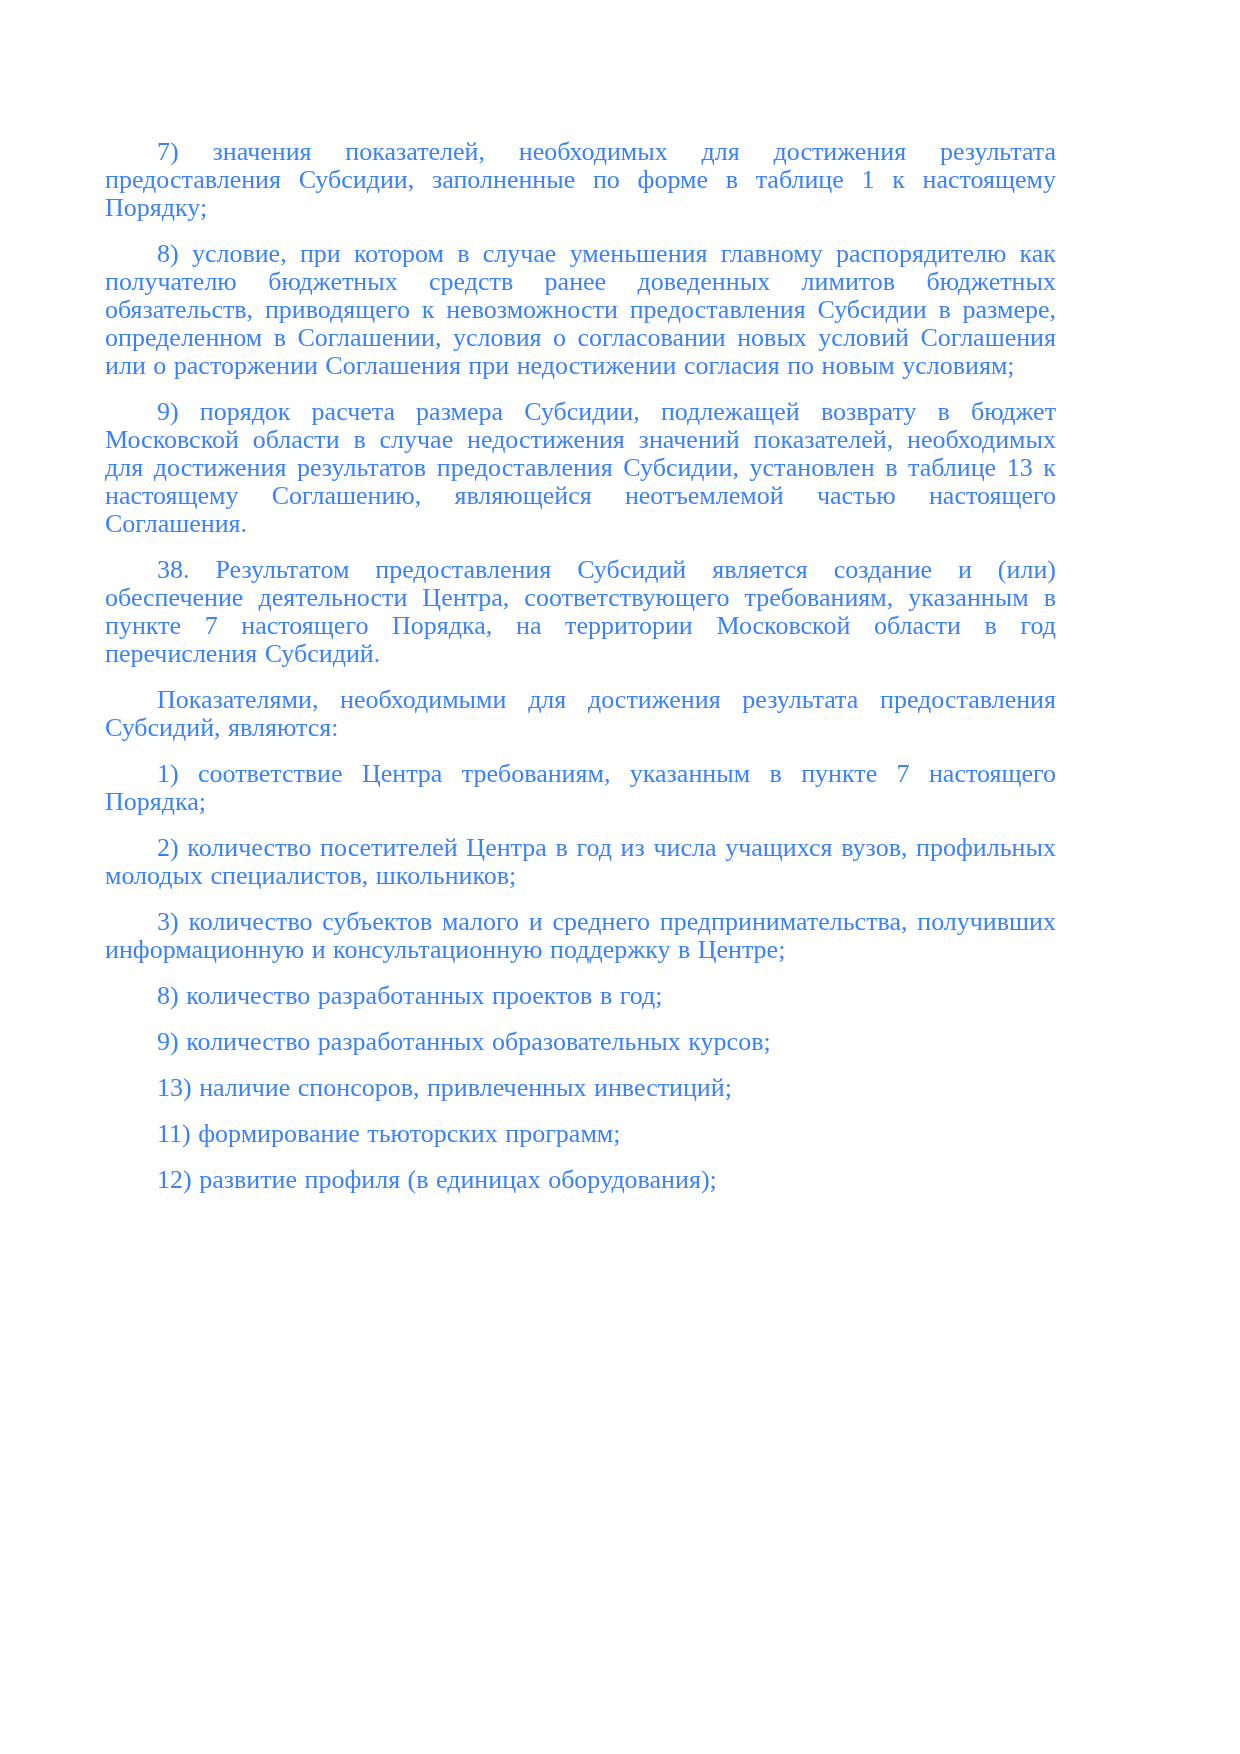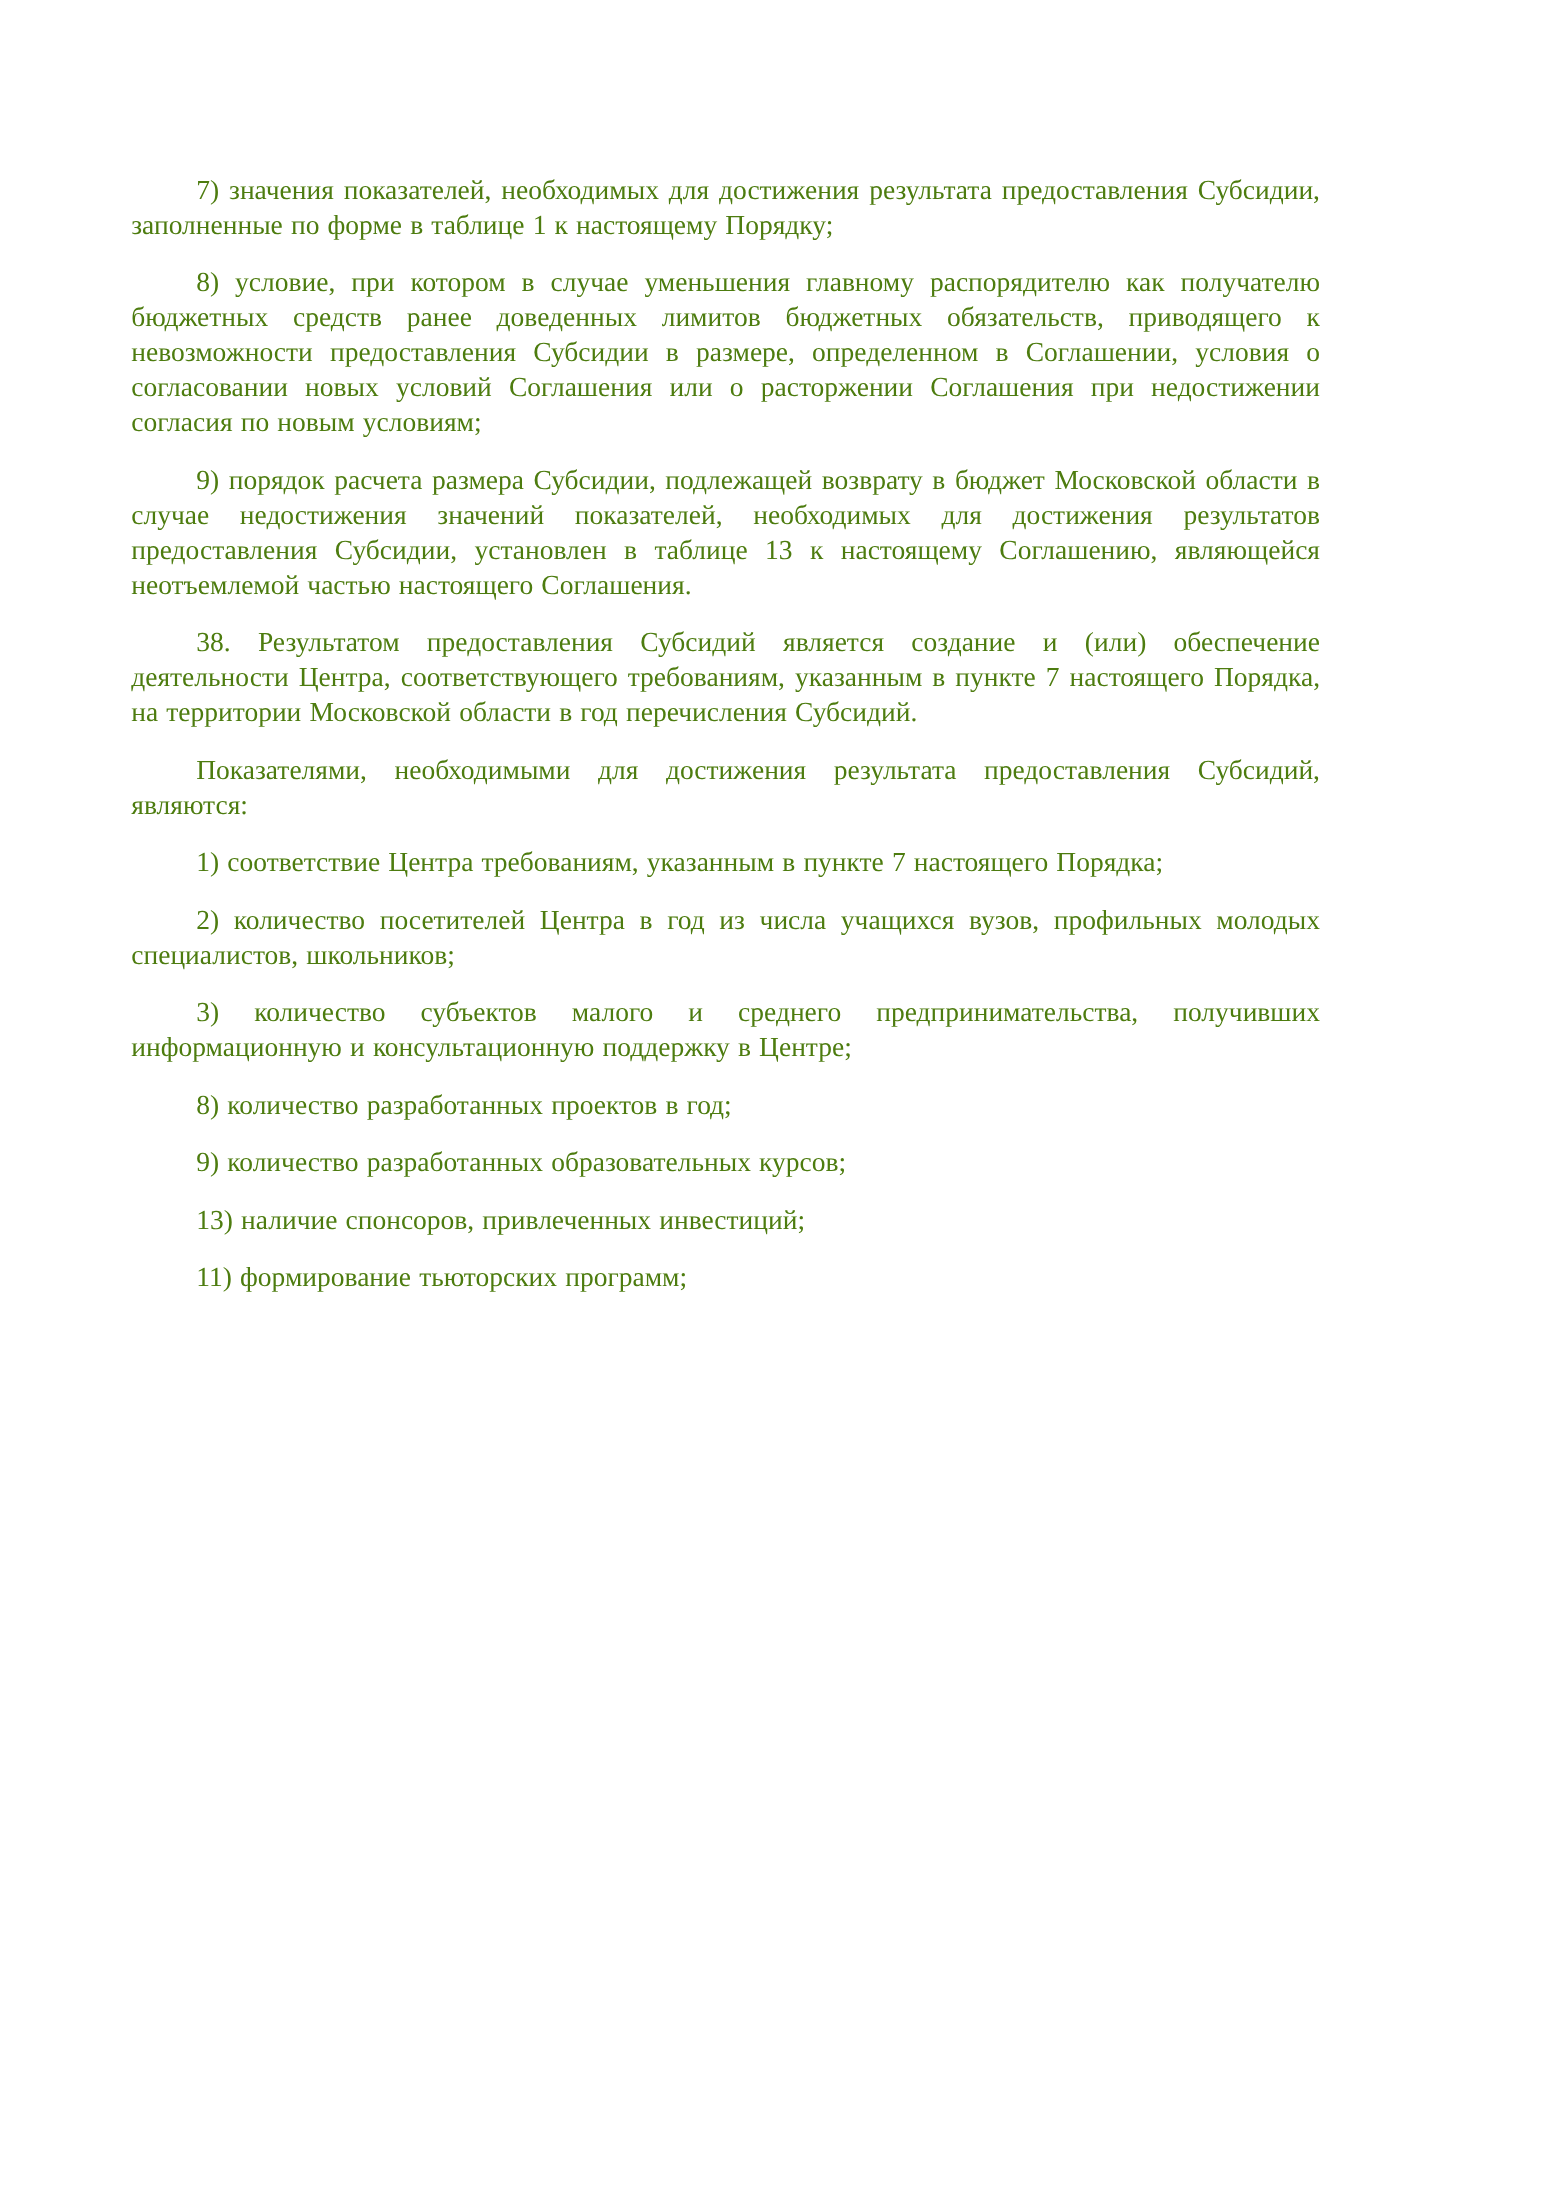--- a/index.html
+++ b/index.html
@@ -8,22 +8,22 @@
     background: #ffffff;
   }
   .page {
     position: relative;
     width: 1240px;
     height: 1754px;
     box-sizing: border-box;
     background: #ffffff;
     padding: 138px 184px 60px 105px;
     font-family: "Liberation Serif", "DejaVu Serif", serif;
-    font-size: 22px;
-    color: #4d7c0f;
+    font-size: 26px;
+    color: #3b82f6;
     overflow: hidden;
   }
   .doc-body p {
     margin: 0 0 18px 0;
     padding: 0;
     line-height: 28px;
     text-align: justify;
     text-indent: 52px;
     word-spacing: 1px;
   }
@@ -38,14 +38,15 @@
     <p>9) порядок расчета размера Субсидии, подлежащей возврату в бюджет Московской области в случае недостижения значений показателей, необходимых для достижения результатов предоставления Субсидии, установлен в таблице 13 к настоящему Соглашению, являющейся неотъемлемой частью настоящего Соглашения.</p>
     <p>38. Результатом предоставления Субсидий является создание и (или) обеспечение деятельности Центра, соответствующего требованиям, указанным в пункте 7 настоящего Порядка, на территории Московской области в год перечисления Субсидий.</p>
     <p>Показателями, необходимыми для достижения результата предоставления Субсидий, являются:</p>
     <p>1) соответствие Центра требованиям, указанным в пункте 7 настоящего Порядка;</p>
     <p>2) количество посетителей Центра в год из числа учащихся вузов, профильных молодых специалистов, школьников;</p>
     <p>3) количество субъектов малого и среднего предпринимательства, получивших информационную и консультационную поддержку в Центре;</p>
     <p>8) количество разработанных проектов в год;</p>
     <p>9) количество разработанных образовательных курсов;</p>
     <p>13) наличие спонсоров, привлеченных инвестиций;</p>
     <p>11) формирование тьюторских программ;</p>
+    <p>12) развитие профиля (в единицах оборудования);</p>
   </div>
 </div>
 
 </body></html>

